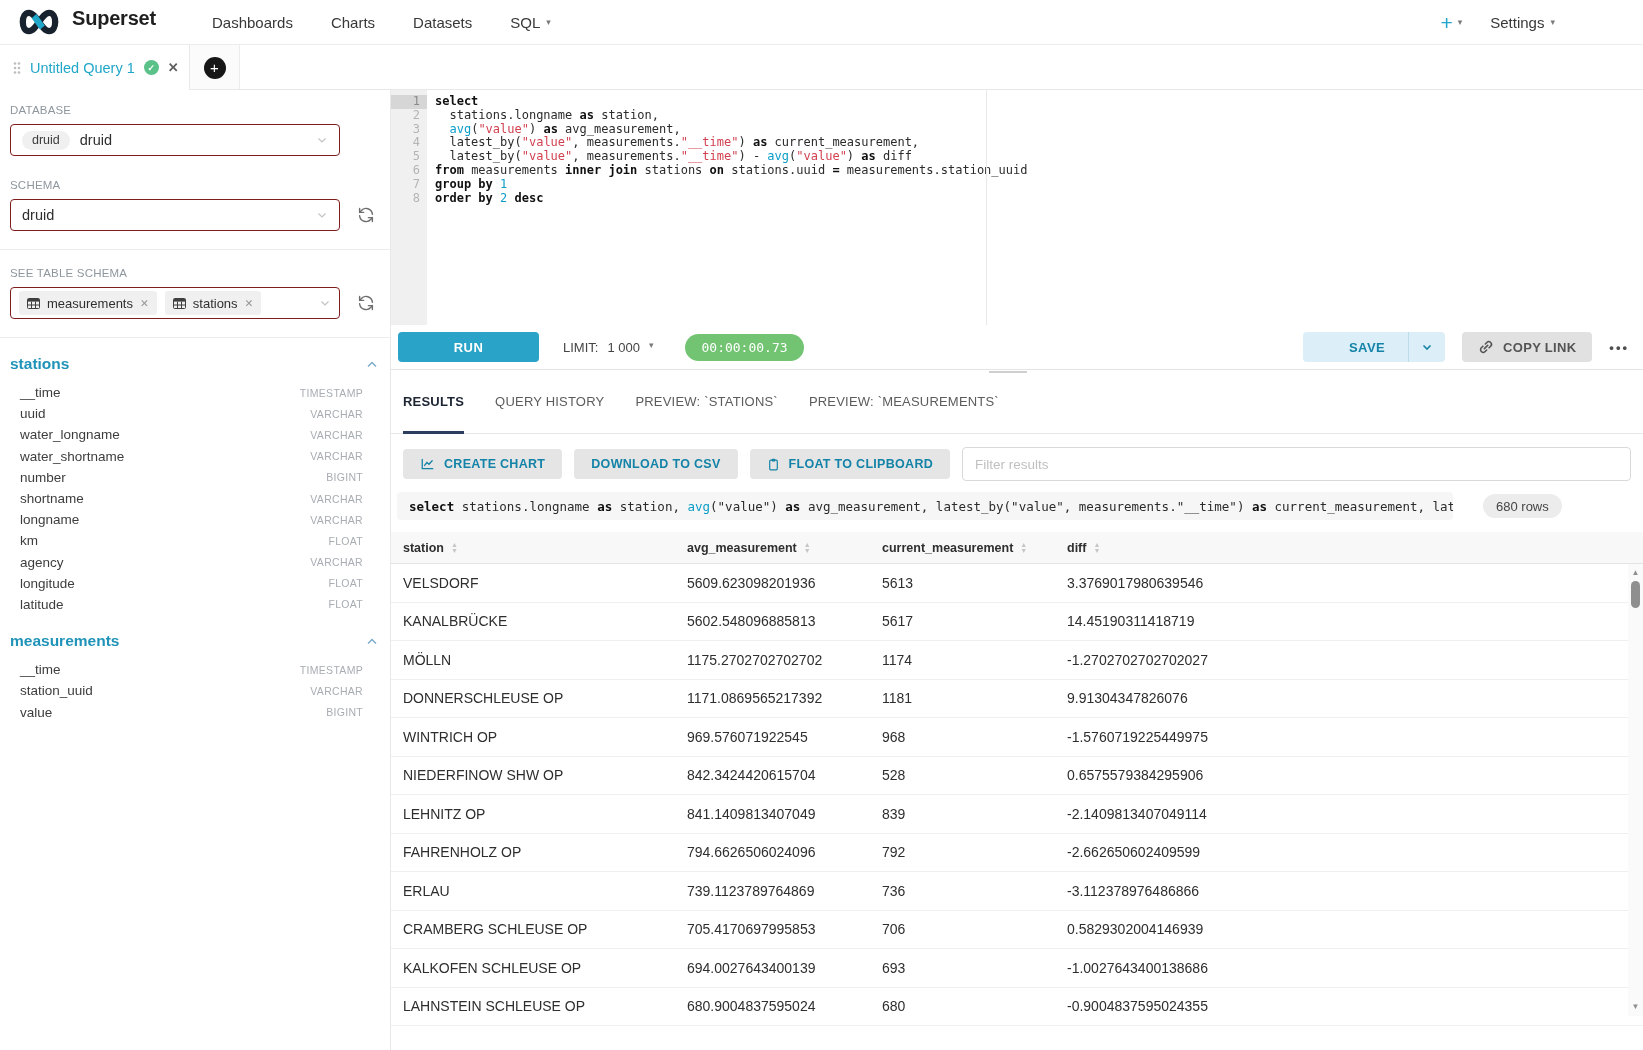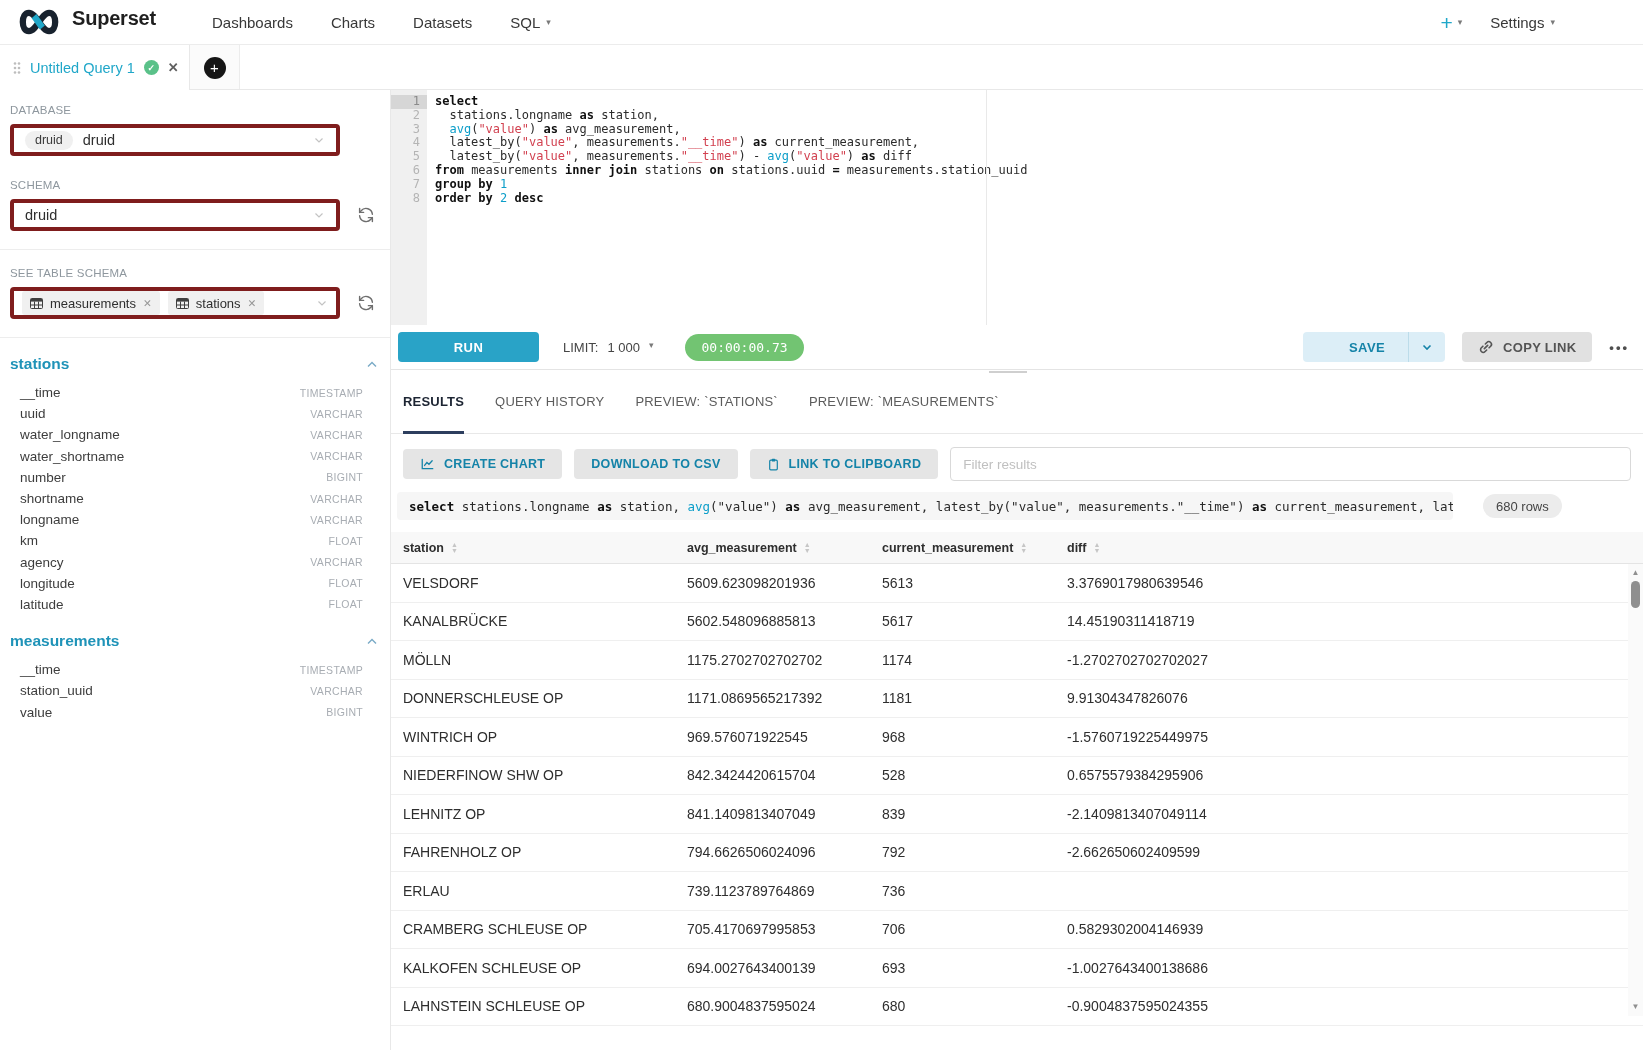--- a/index.html
+++ b/index.html
@@ -29,21 +29,21 @@
   .tab-add { width:50px; display:flex; align-items:center; justify-content:center; border-right:1px solid #ececec; background:#fbfbfb; }
   .add-circle { width:22px; height:22px; border-radius:50%; background:#161616; color:#fff; font-size:15px; display:flex; align-items:center; justify-content:center; }
 
   
   .content { flex:1; display:flex; min-height:0; }
 
   
   .sidebar { width:390px; flex:none; padding:14px 10px 0 10px; overflow:hidden; }
   .side-label { font-size:11.5px; color:#8e979e; margin-bottom:8px; letter-spacing:0.2px; }
   .select-row { display:flex; align-items:center; gap:17px; }
-  .select { width:330px; height:32px; border:4px solid #7f1d1d; border-radius:4px; display:flex; align-items:center; gap:10px; padding:0 11px; background:#fff; }
+  .select { width:330px; height:32px; border:1px solid #7f1d1d; border-radius:4px; display:flex; align-items:center; gap:10px; padding:0 11px; background:#fff; }
   .pill { background:#f0f0f0; border-radius:10px; padding:2.5px 10px; font-size:12.5px; color:#3b3b3b; }
   .select-value { font-size:14.5px; color:#2f2f2f; }
   .select .chev { margin-left:auto; display:flex; }
   .chip { background:#f0f0f0; border-radius:3px; height:24px; display:flex; align-items:center; gap:7px; padding:0 8px; font-size:13px; color:#2f2f2f; }
   .chip-x { color:#979797; font-size:10.5px; }
   .divider { border-top:1px solid #ededed; margin:18px -10px 0 -10px; }
   .section-head { display:flex; align-items:center; justify-content:space-between; margin:17px 2px 9px 0; }
   .section-title { color:#1f93b8; font-weight:700; font-size:15.5px; }
   .col-row { display:flex; justify-content:space-between; align-items:center; height:21.2px; padding:0 17px 0 10px; }
   .col-name { font-size:13.5px; color:#3d3d3d; }
@@ -400,21 +400,21 @@
               <div class="act-btn">
                 <span>DOWNLOAD TO CSV</span>
               </div>
               <div class="act-btn">
                 <span style="display: flex;">
                   <svg width="13" height="15" viewBox="0 0 24 24" fill="none" stroke="#1483a8" stroke-width="2.2">
                     <rect x="5" y="4" width="14" height="18" rx="2"></rect>
                     <rect x="9" y="1.5" width="6" height="5" rx="1" fill="#1483a8" stroke="none"></rect>
                   </svg>
                 </span>
-                <span>LINK TO CLIPBOARD</span>
+                <span>FLOAT TO CLIPBOARD</span>
               </div>
             </span>
           <input class="filter-input" type="text" placeholder="Filter results" style="">
         </div>
 
         <div class="query-row">
           <div class="query-preview"><span class="tok-kw">select</span><span> stations.longname </span><span class="tok-kw">as</span><span> station, </span><span class="tok-fn">avg</span><span>("value") </span><span class="tok-kw">as</span><span> avg_measurement, latest_by("value", measurements."__time") </span><span class="tok-kw">as</span><span> current_measurement, latest_by("value"…</span></div>
           <div class="rows-badge">680 rows</div>
         </div>
 
@@ -495,20 +495,21 @@
               <div class="tr">
                 <div class="td" style="width: 284px;">FAHRENHOLZ OP</div>
                 <div class="td" style="width: 195px;">794.6626506024096</div>
                 <div class="td" style="width: 185px;">792</div>
                 <div class="td" style="flex: 1 1 0%;">-2.662650602409599</div>
               </div>
               <div class="tr">
                 <div class="td" style="width: 284px;">ERLAU</div>
                 <div class="td" style="width: 195px;">739.1123789764869</div>
                 <div class="td" style="width: 185px;">736</div>
+                <div class="td" style="flex: 1 1 0%;">-3.112378976486866</div>
               </div>
               <div class="tr">
                 <div class="td" style="width: 284px;">CRAMBERG SCHLEUSE OP</div>
                 <div class="td" style="width: 195px;">705.4170697995853</div>
                 <div class="td" style="width: 185px;">706</div>
                 <div class="td" style="flex: 1 1 0%;">0.5829302004146939</div>
               </div>
               <div class="tr">
                 <div class="td" style="width: 284px;">KALKOFEN SCHLEUSE OP</div>
                 <div class="td" style="width: 195px;">694.0027643400139</div>

